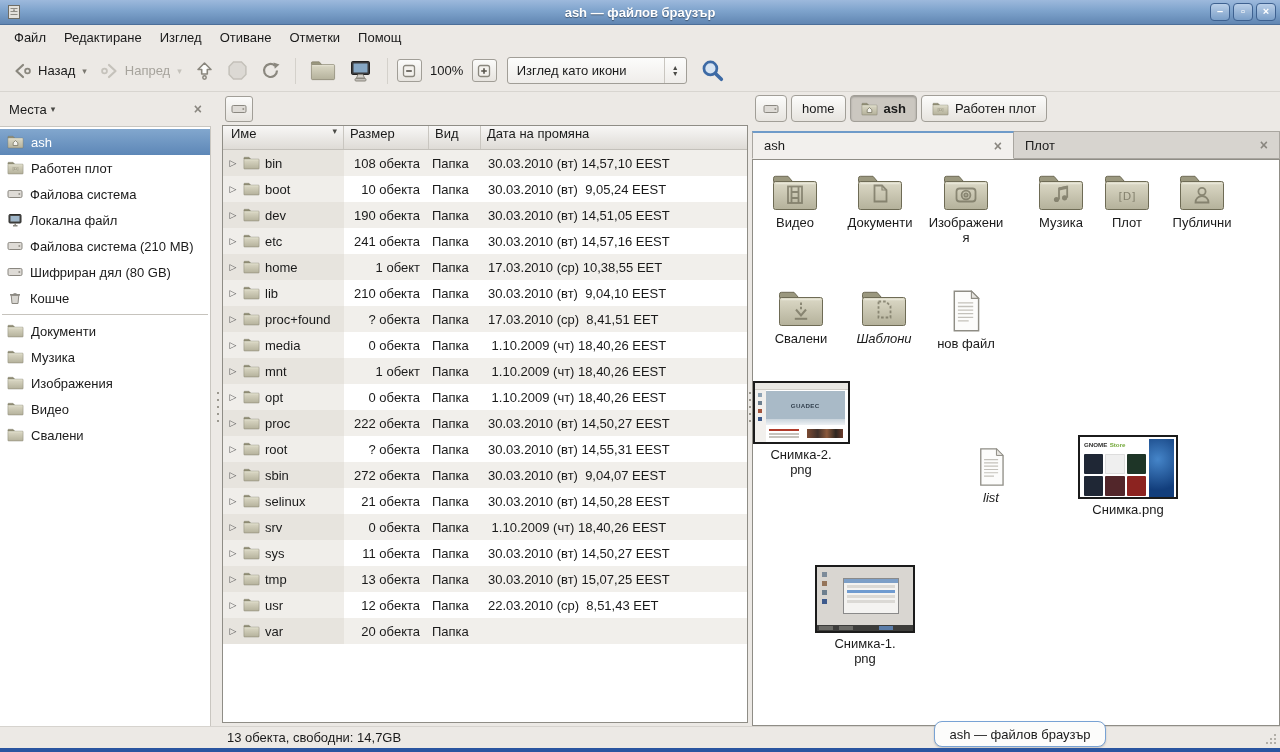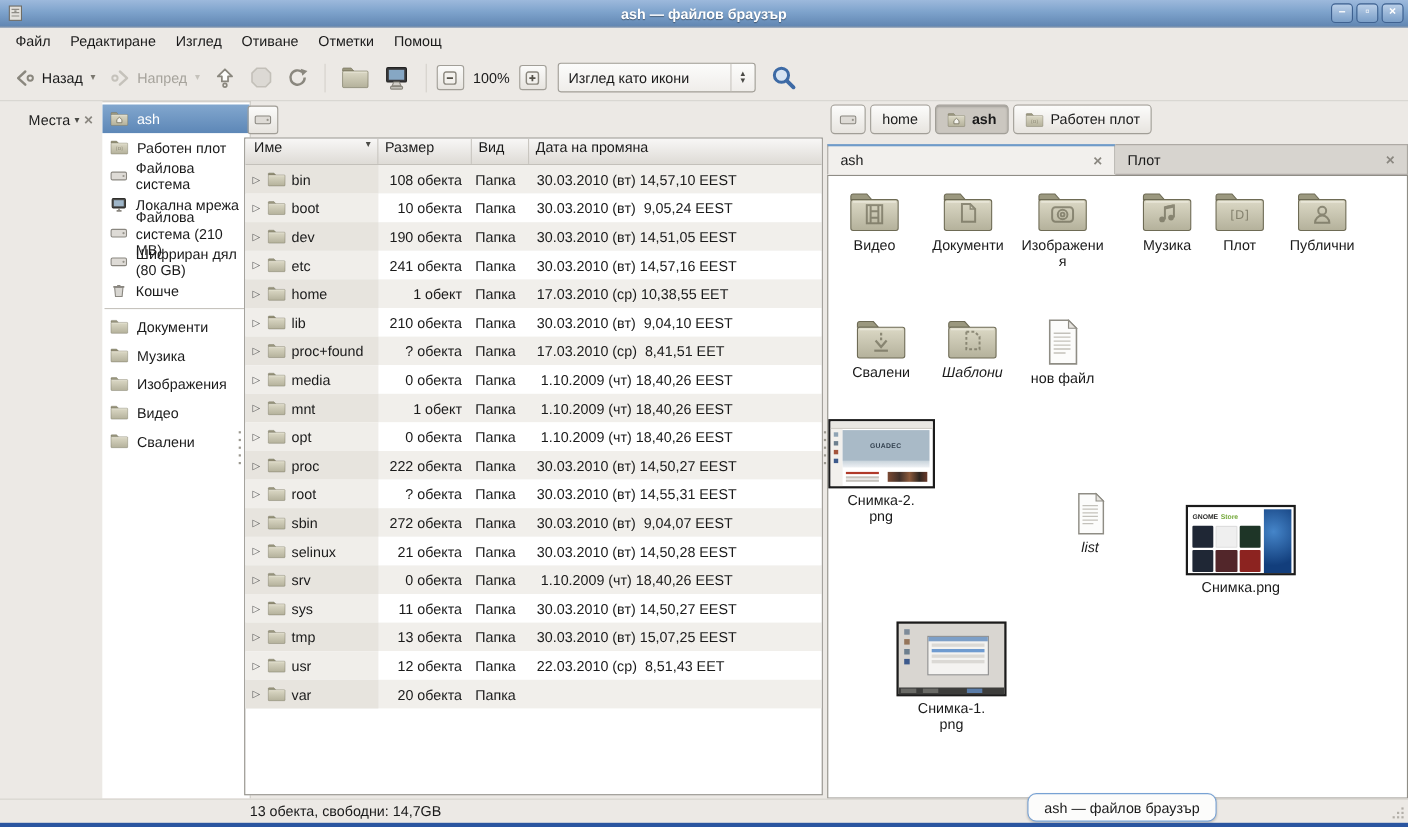--- a/index.html
+++ b/index.html
@@ -39,21 +39,21 @@
   .combo{width:180px;height:27px;border:1px solid #a19e97;border-radius:3px;margin-left:8px;
     background:linear-gradient(#fcfcfb,#efedea);display:flex;align-items:center;padding-left:9px}
   .combo .spin{margin-left:auto;border-left:1px solid #c9c6c0;height:100%;width:22px;
     display:flex;flex-direction:column;align-items:center;justify-content:center}
   .combo .spin span{font-size:7px;line-height:6px;color:#4a4a46}
 
   
   .main{position:absolute;top:92px;left:0;right:0;height:634px}
 
   
-  .sidebar{position:absolute;left:17px;top:0;width:211px;height:634px;display:flex;flex-direction:row}
+  .sidebar{position:absolute;left:0;top:0;width:211px;height:634px;display:flex;flex-direction:column}
   .side-header{height:34px;display:flex;align-items:center;padding:0 9px;gap:4px}
   .side-header .arrow{font-size:9px;color:#4a4a46}
   .side-header .close{margin-left:auto;color:#8a8780;font-weight:bold;font-size:14px}
   .side-list{flex:1;background:#fff;border-top:1px solid #c9c6c0;border-right:1px solid #c9c6c0;overflow:hidden;padding-top:2px}
   .side-item{height:26px;display:flex;align-items:center;gap:7px;padding-left:7px}
   .side-item.sel{background:linear-gradient(#82a7ce,#5d87b7);color:#fff}
   .side-sep{height:1px;background:#c6c3bd;margin:3px 2px}
 
   .splitter{position:absolute;top:0;height:634px;width:7px;left:215px}
   .splitter2{position:absolute;top:0;height:634px;width:4px;left:748px}
@@ -377,21 +377,21 @@
             </svg>
           </span>
           <span>Файлова система</span>
         </div>
         <div class="side-item">
           <span>
             <svg width="16" height="16" viewBox="0 0 16 16">
               <use href="#sym-monitor"></use>
             </svg>
           </span>
-          <span>Локална мрежа</span>
+          <span>Локална файл</span>
         </div>
         <div class="side-item">
           <span>
             <svg width="16" height="16" viewBox="0 0 16 16">
               <use href="#sym-drive"></use>
             </svg>
           </span>
           <span>Файлова система (210 MB)</span>
         </div>
         <div class="side-item">
@@ -896,21 +896,21 @@
           <span class="ivlabel">Снимка-2.png</span>
         </div>
         <div class="ivitem" style="left: 208px; top: 287px; width: 60px; font-style: italic;">
           <span>
             <svg width="33" height="40" viewBox="0 0 40 48">
               <use href="#sym-textfile"></use>
             </svg>
           </span>
           <span class="ivlabel">list</span>
         </div>
-        <div class="ivitem" style="left: 322px; top: 275px; width: 106px; margin-top: 24px;">
+        <div class="ivitem" style="left: 322px; top: 275px; width: 106px;">
           <div class="thumb t-store">
       <div class="logo"><span class="g">GNOME</span> <span class="s">Store</span></div>
       <div class="grid">
               <i style="background:#1f2735"></i>
               <i style="background:#efefef;box-shadow:inset 0 0 0 1px #ddd"></i>
               <i style="background:#1e3527"></i>
               <i style="background:#1f2735"></i>
               <i style="background:#52262a"></i>
               <i style="background:#8c2320"></i>
             </div>

